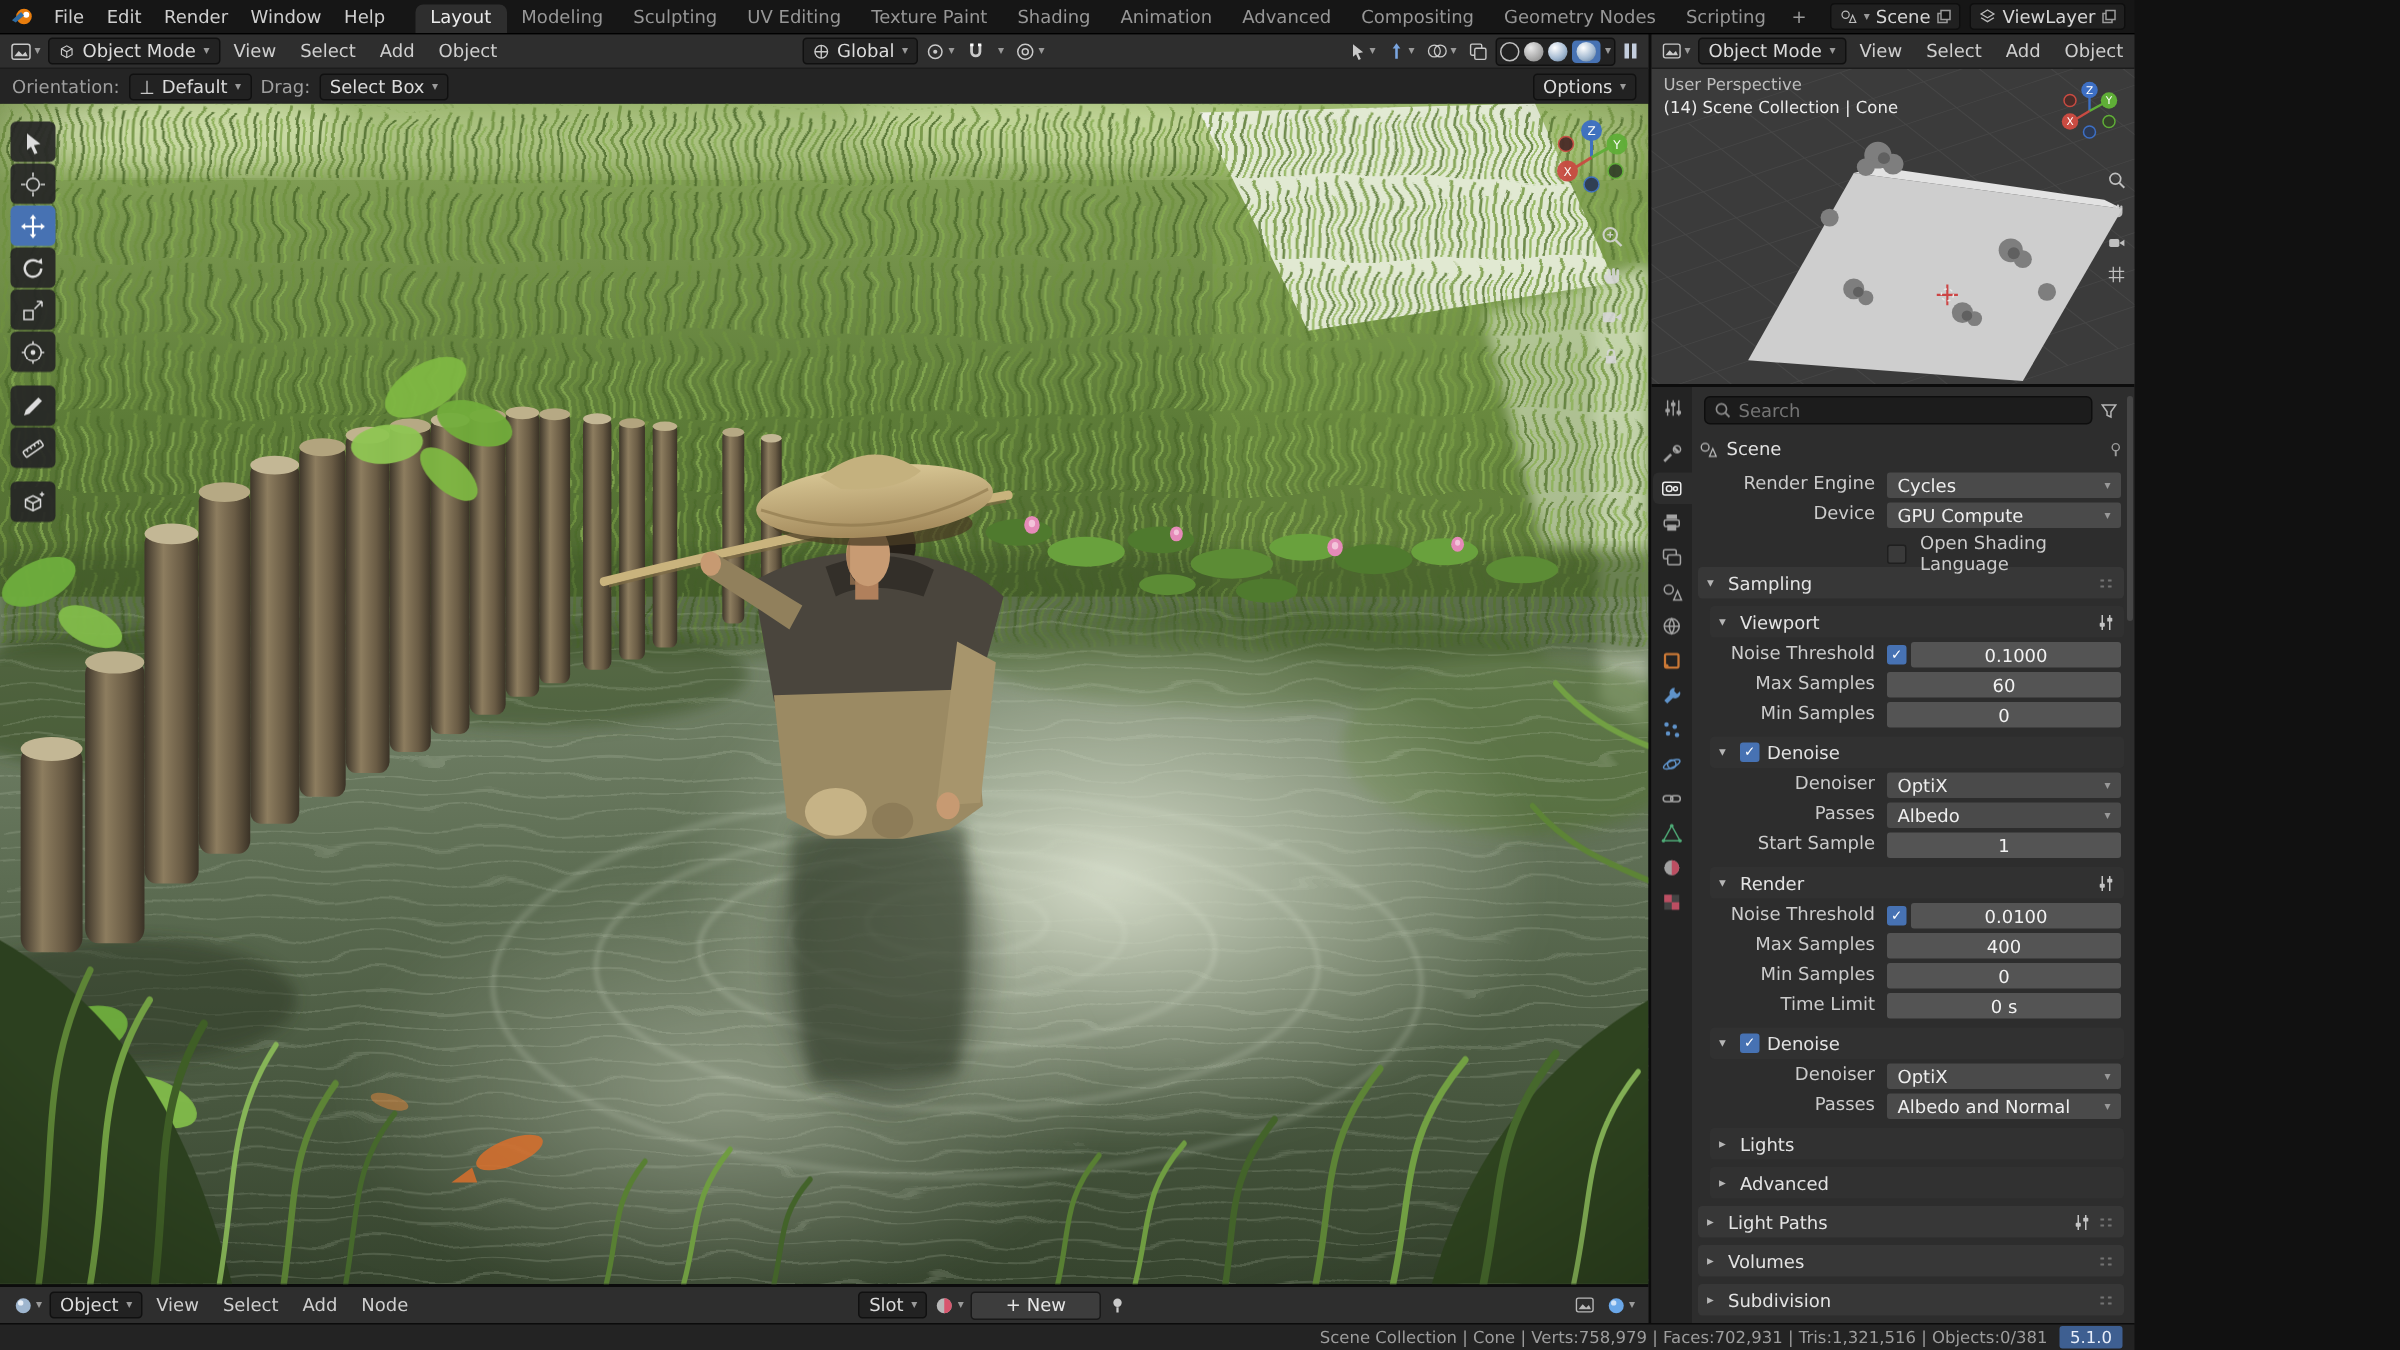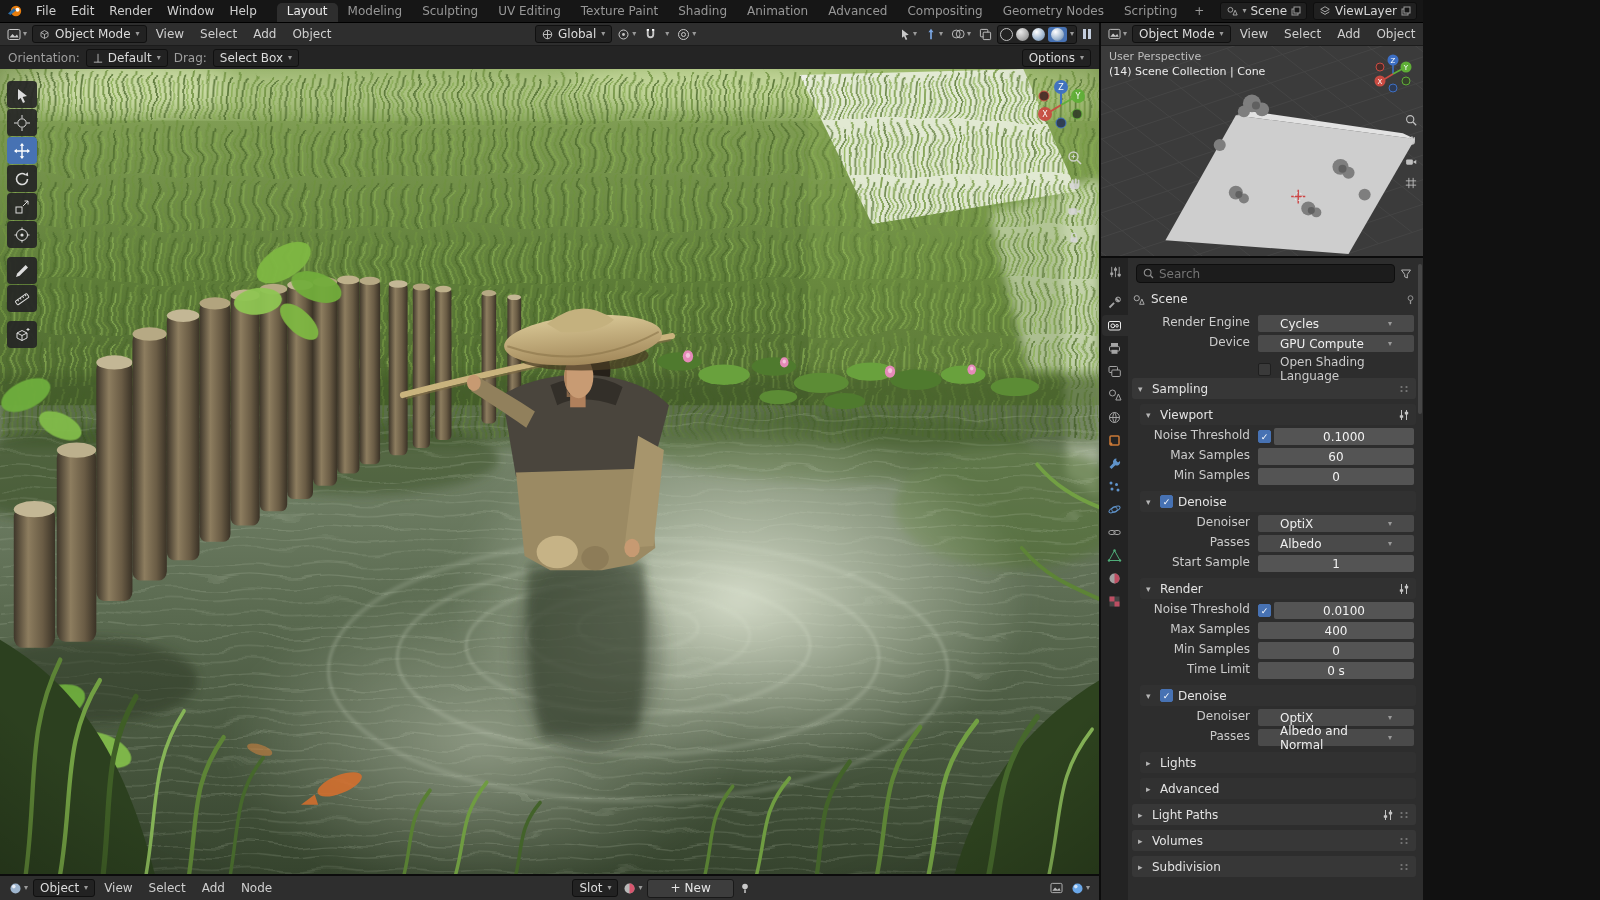--- a/index.html
+++ b/index.html
@@ -66,21 +66,21 @@
 .pbody{flex:1;padding:4px 7px 0 4px;overflow:hidden;position:relative}
 .searchrow{display:flex;align-items:center;gap:5px;margin:2px 4px 6px}
 .searchbox{flex:1;display:flex;align-items:center;gap:5px;background:#1c1c1c;border:1px solid #0e0e0e;border-radius:4px;height:19px;padding:0 6px}
 .searchbox input{background:none;border:none;outline:none;color:#cfcfcf;font:inherit;width:100%}
 .crumb{display:flex;align-items:center;gap:6px;height:20px;margin-bottom:6px;color:#e2e2e2}
 .crumb .sp{flex:1}
 .prow{display:flex;align-items:flex-start;height:18px;margin-bottom:2px}
 .plabel{flex:0 0 126px;text-align:right;padding-right:8px;color:#cbcbcb;white-space:nowrap;overflow:hidden}
 .pval{flex:1;display:flex;align-items:center;gap:3px;min-width:0;padding-right:2px}
 .field{flex:1;height:17px;border-radius:2px;background:#545454;display:flex;align-items:center;justify-content:center;color:#f2f2f2}
-.fdd{flex:1;height:17px;border-radius:2px;background:#4a4a4a;display:flex;align-items:center;padding:0 22px;color:#eee}
+.fdd{flex:1;height:17px;border-radius:2px;background:#4a4a4a;display:flex;align-items:center;padding:0 7px;color:#eee}
 .fdd .car{margin-left:auto}
 .chk{flex:0 0 13px;width:13px;height:13px;border-radius:2px;background:#3a3a3a;border:1px solid #1f1f1f;display:flex;align-items:center;justify-content:center;font-size:9px;color:#fff}
 .chk.on{background:#4772b3;border-color:#4772b3}
 .chklabel{margin-left:6px;color:#cbcbcb}
 .section,.subsection{display:flex;align-items:center;gap:5px;height:21px;border-radius:3px;padding:0 6px;color:#e3e3e3;margin:5px 0 3px}
 .section{background:#373737}
 .subsection{background:#313131;margin-left:8px}
 .caret{font-size:9px;color:#b5b5b5;width:9px}
 .hsp{flex:1}
 .grip{width:11px;height:8px;background:radial-gradient(#7b7b7b 1px,transparent 1.3px) 0 0/5px 4px;opacity:.9}
@@ -1102,13 +1102,19 @@
             <span>Subdivision</span>
             <span class="hsp"></span>
               <span class="grip"></span>
           </div>
 
         </div>
       </div>
     </div>
   </div>
 
+  <footer class="statusbar">
+    <div class="sb-right">
+      <span>Scene Collection | Cone | Verts:758,979 | Faces:702,931 | Tris:1,321,516 | Objects:0/381</span>
+      <span class="ver-chip">5.1.0</span>
+    </div>
+  </footer>
 </div>
 
 </body></html>

